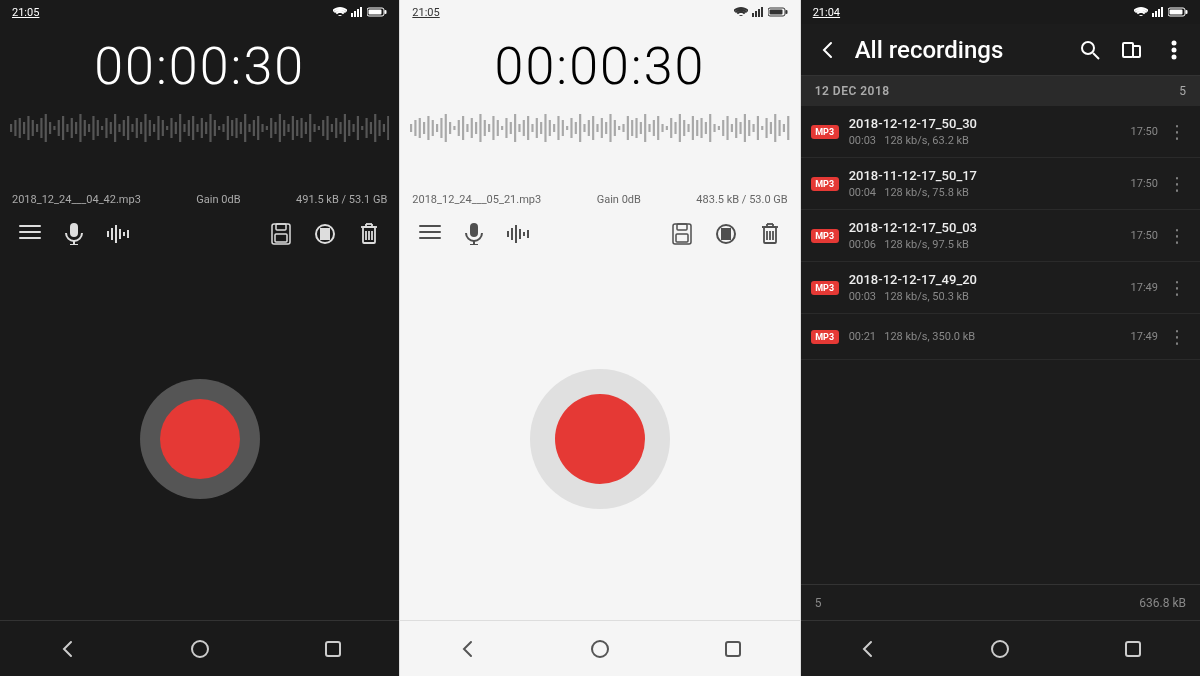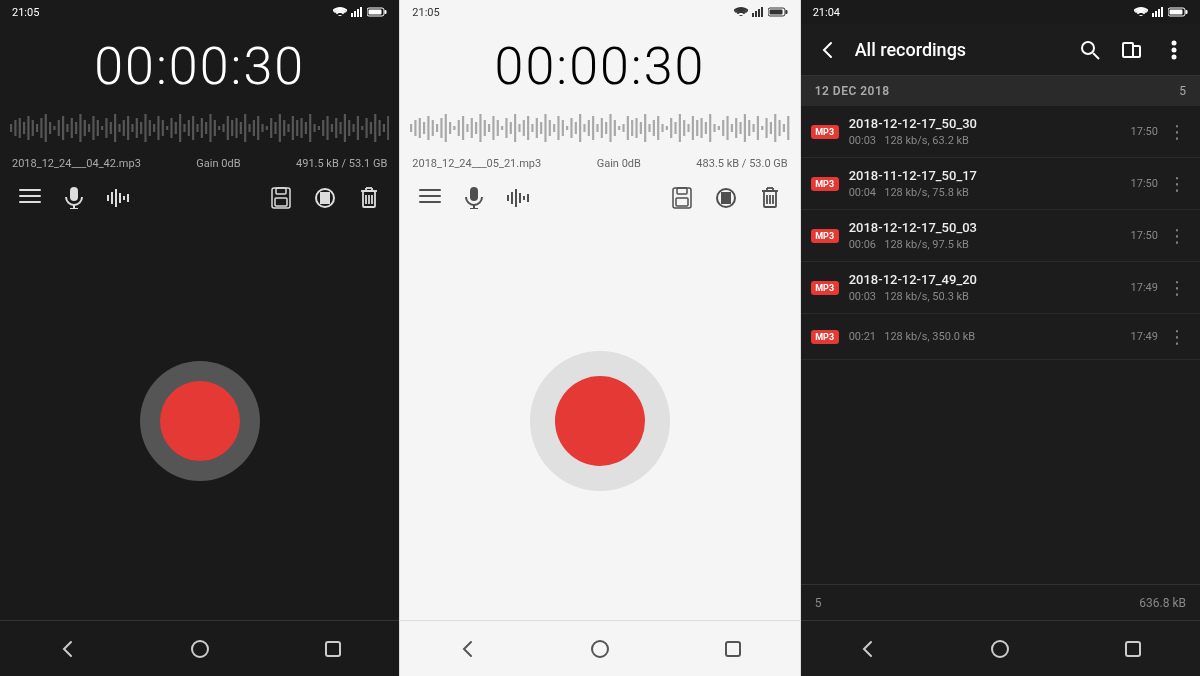--- a/index.html
+++ b/index.html
@@ -40,20 +40,21 @@
     }
 
     
     .status-bar {
       display: flex;
       justify-content: space-between;
       align-items: center;
       padding: 4px 12px;
       font-size: 11px;
       height: 24px;
+      text-decoration: underline;
     }
     .panel-left .status-bar, .panel-right .status-bar {
       background: #1a1a1a;
       color: #fff;
     }
     .panel-middle .status-bar {
       background: #f5f5f5;
       color: #333;
     }
 
@@ -83,20 +84,21 @@
       justify-content: center;
     }
 
     
     .file-info {
       display: flex;
       justify-content: space-between;
       align-items: center;
       padding: 4px 12px;
       font-size: 11px;
+      margin-top: 36px;
     }
     .panel-left .file-info { color: #aaa; }
     .panel-middle .file-info { color: #666; }
 
     
     .toolbar {
       display: flex;
       align-items: center;
       padding: 10px 16px;
       gap: 16px;
@@ -174,21 +176,21 @@
     .panel-right-header {
       display: flex;
       align-items: center;
       padding: 8px 10px;
       height: 52px;
       background: #1c1c1c;
       border-bottom: 1px solid #333;
     }
     .panel-right-header .title {
       flex: 1;
-      font-size: 18px;
+      font-size: 24px;
       font-weight: 500;
       color: #fff;
       margin-left: 8px;
     }
     .header-icons {
       display: flex;
       gap: 10px;
     }
 
     .date-section {

